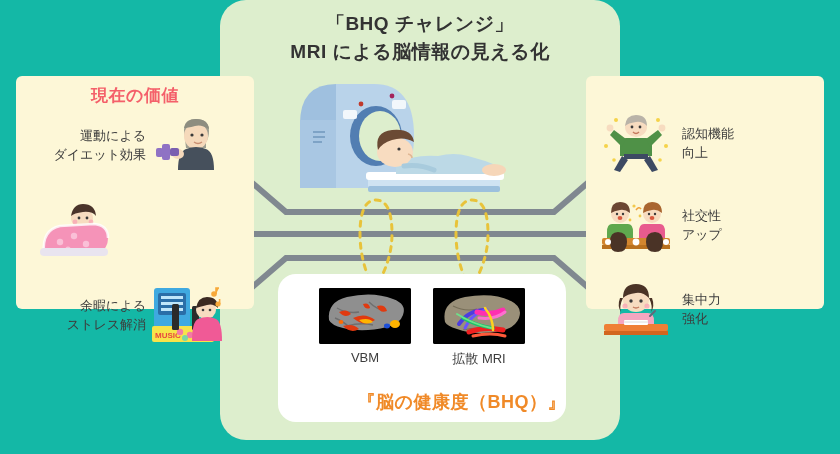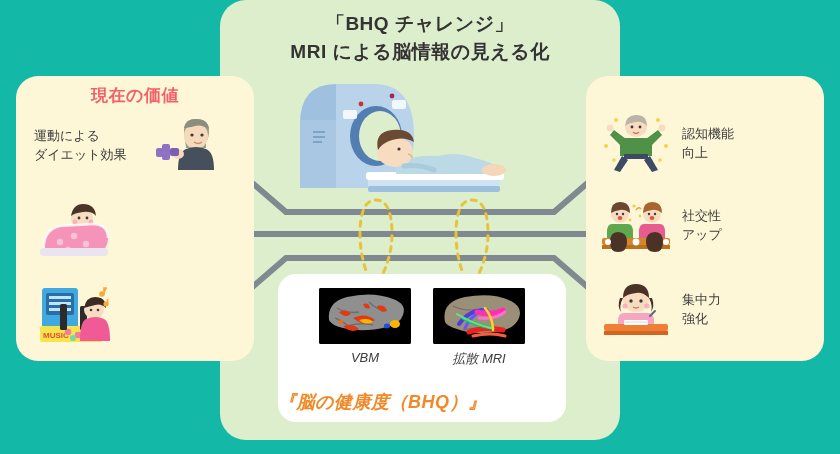--- a/index.html
+++ b/index.html
@@ -20,61 +20,60 @@
   }
   .title-block {
     position: absolute; left: 220px; top: 10px; width: 400px;
     text-align: center; color: #333333;
     font-weight: bold; font-size: 19px; line-height: 28px;
     letter-spacing: .5px;
   }
 
   
   .side-panel {
-    position: absolute; top: 76px; width: 238px; height: 285px;
-    background: #fdf7d7; border-radius: 22px;
+    position: absolute; top: 76px; width: 238px; height: 233px;
+    background: #fdf7d7; border-radius: 6px;
   }
   .side-panel.left  { left: 16px; }
   .side-panel.right { left: 586px; }
   .side-head {
     position: absolute; top: 8px; left: 0; width: 100%;
     text-align: center; color: #f4606a;
     font-weight: bold; font-size: 17px; letter-spacing: .5px;
   }
 
   .row { position: absolute; display: flex; align-items: center; width: 100%; height: 62px; }
-  .row.l { justify-content: flex-start; padding-left: 18px; }
+  .row.l { justify-content: flex-start; padding-left: 18px; text-align: right; }
   .row.r { justify-content: flex-start; padding-left: 14px; font-family: Liberation Serif, serif; }
   .row-text { color: #3d3d3d; font-size: 13px; line-height: 19px; white-space: pre-line; }
   .row.l .row-text { width: 112px; }
   .row.r .row-text { width: 96px; order: 2; margin-left: 10px; }
   .ill { width: 72px; height: 58px; position: relative; flex: none; }
   .row.l .ill { margin-left: 4px; }
   .row.r .ill { order: 1; }
 
   
   .conn { position: absolute; left: 0; top: 0; width: 840px; height: 454px; pointer-events: none; }
 
   
   .bhq-card {
     position: absolute; left: 278px; top: 274px;
     width: 288px; height: 148px;
     background: #ffffff; border-radius: 18px;
   }
   .brains { position: absolute; top: 14px; left: 0; width: 100%;
-            display: flex; justify-content: center; gap: 22px; font-style: italic; }
+            display: flex; justify-content: center; gap: 22px; }
   .brain-wrap { width: 92px; }
   .brain-img { width: 92px; height: 56px; background:#000; border-radius:2px;
                position: relative; overflow: hidden; }
   .brain-cap { margin-top: 6px; text-align:center; font-size: 13px; color:#3d3d3d; }
   .bhq-title {
     position: absolute; bottom: 8px; left: 0; width: 100%;
-    text-align: left; color: #f08a28; font-weight: bold; font-size: 18px;
+    text-align: right; color: #f08a28; font-weight: bold; font-size: 18px;
     letter-spacing: .5px;
-    font-style: italic;
   }
 </style>
 </head>
 <body>
 
 <div id="stage">
 
   <div class="green-panel"></div>
 
   <div class="title-block">
@@ -175,20 +174,22 @@
               <circle cx="36" cy="34" r="3.2"></circle>
             <circle cx="48" cy="42" r="3.2"></circle>
               <circle cx="30" cy="47" r="2.6"></circle>
           </g>
           <rect x="2" y="46" width="68" height="8" rx="4" fill="#e9e4ef"></rect>
         </svg>
       </div>
     </div>
 
     <div class="row l" style="top:208px">
+      <div class="row-text">余暇による
+ストレス解消</div>
       <div class="ill">
         <svg viewBox="0 0 72 58" width="72" height="58">
           <rect x="4" y="2" width="36" height="40" rx="3" fill="#3fa9e0"></rect>
           <rect x="8" y="7" width="28" height="22" rx="2" fill="#2a6ea8"></rect>
           <g fill="#bfe6fa">
             <rect x="11" y="10" width="22" height="3"></rect>
               <rect x="11" y="16" width="22" height="3"></rect>
             <rect x="11" y="22" width="22" height="3"></rect>
           </g>
           <rect x="2" y="40" width="62" height="16" rx="2" fill="#f7e34a"></rect>

